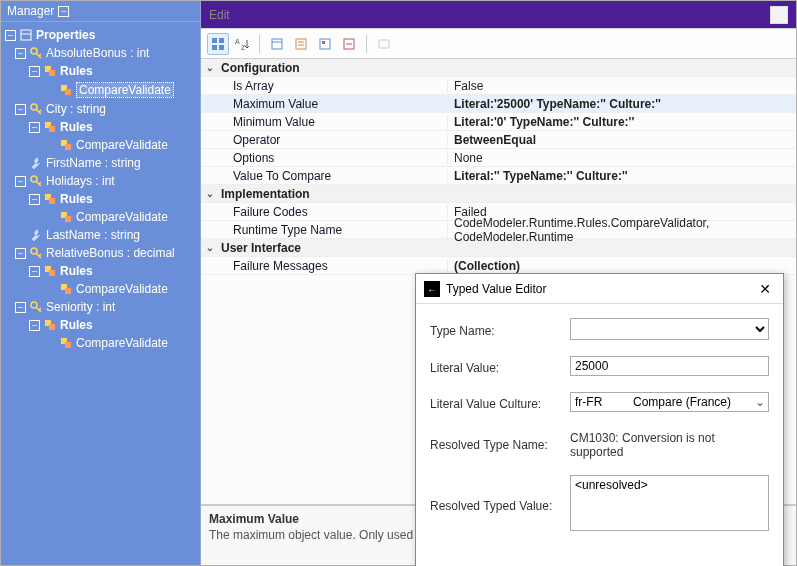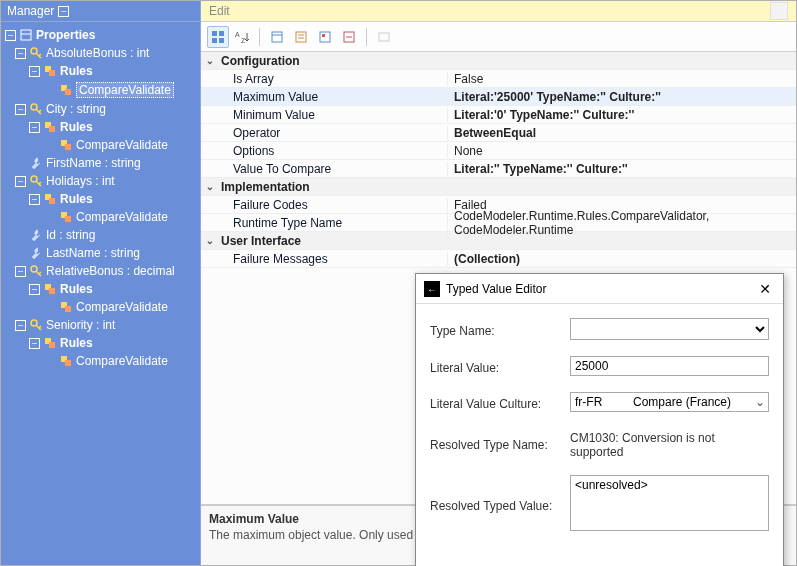--- a/index.html
+++ b/index.html
@@ -85,27 +85,27 @@
   .indent3 { padding-left: 44px; }
 
   
   .right {
     flex: 1;
     display: flex;
     flex-direction: column;
     background: #f5f5f5;
   }
   .right-header {
-    height: 21px;
+    height: 28px;
     border-bottom: 1px solid #d0d0d0;
     display: flex;
     align-items: center;
     padding: 0 8px;
     color: #888;
-    background: #fef9c3;
+    background: #4c1d95;
     justify-content: space-between;
   }
   .right-header .close-box {
     width: 18px; height: 18px;
     border: 1px solid #e0e0e0;
     background: #f3f3f3;
   }
   .toolbar {
     height: 30px;
     background: #fdfdfd;
@@ -383,29 +383,20 @@
         </div>
         <div class="tree-node indent3">
           <span class="no-exp"></span>
           <span class="icon">
             <svg width="14" height="14">
               <rect x="2" y="2" width="6" height="6" fill="#ffd65a"></rect>
               <rect x="6" y="6" width="6" height="6" fill="#ff9a5a"></rect>
             </svg>
           </span>
           <span class="label">CompareValidate</span>
-        </div>
-        <div class="tree-node indent1">
-          <span class="no-exp"></span>
-          <span class="icon">
-            <svg width="14" height="14">
-              <path d="M9 2 a3 3 0 1 0 2 5 L5 13 L3 11 L9 5" fill="#cfe0ff" stroke="#cfe0ff" stroke-width="0.5"></path>
-            </svg>
-          </span>
-          <span class="label">Id : string</span>
         </div>
         <div class="tree-node indent1">
           <span class="no-exp"></span>
           <span class="icon">
             <svg width="14" height="14">
               <path d="M9 2 a3 3 0 1 0 2 5 L5 13 L3 11 L9 5" fill="#cfe0ff" stroke="#cfe0ff" stroke-width="0.5"></path>
             </svg>
           </span>
           <span class="label">LastName : string</span>
         </div>

